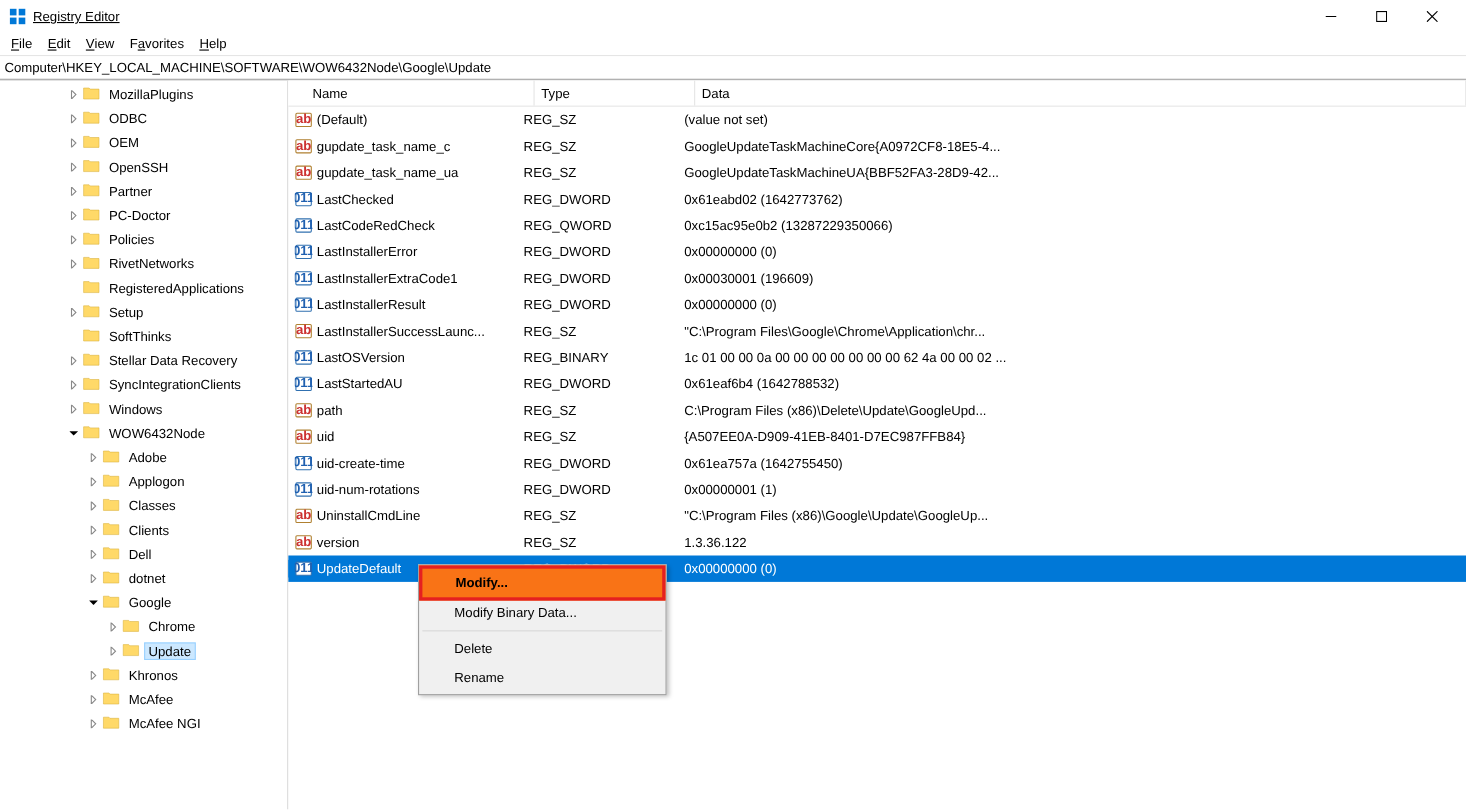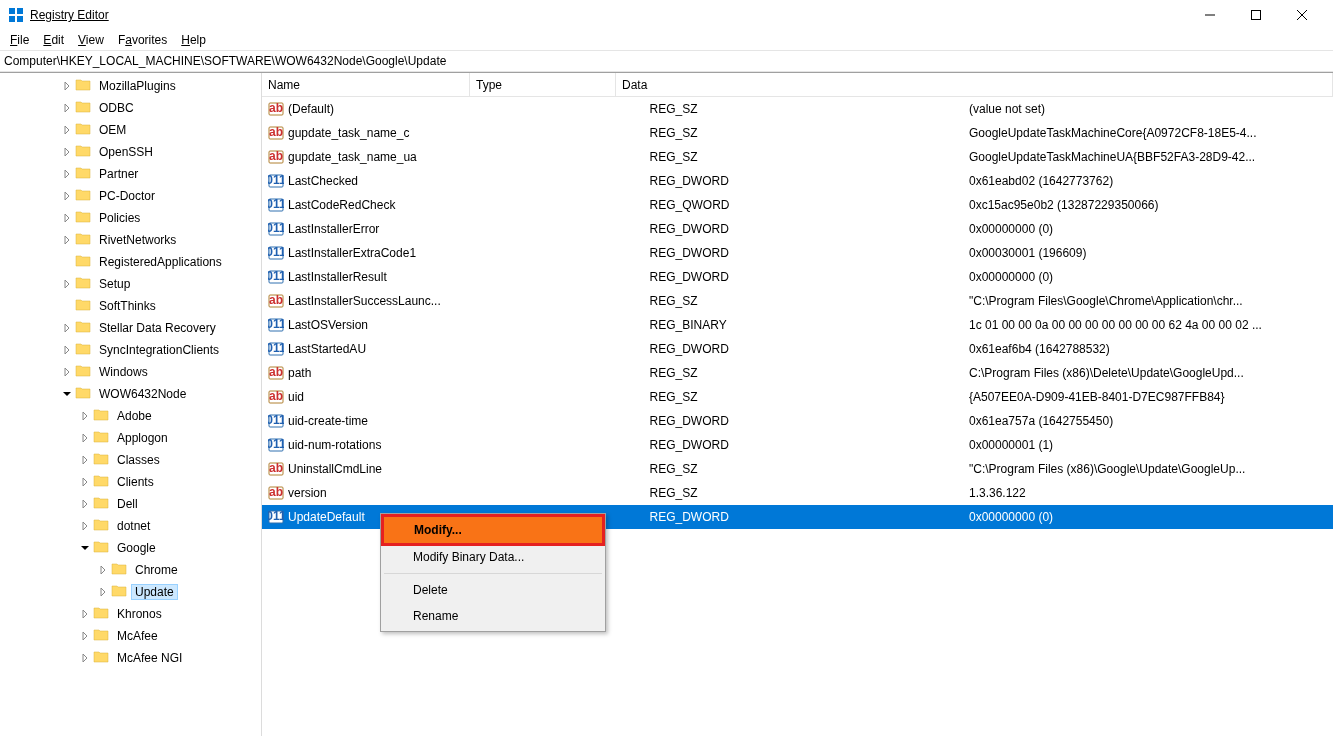--- a/index.html
+++ b/index.html
@@ -24,25 +24,25 @@
 .tree-row { display: flex; align-items: center; height: 22px; white-space: nowrap; cursor: default; margin-left: 41px; }
 .tree-row.selected .tree-label { background: #cce8ff; border: 1px solid #99d1ff; padding: 0 3px; }
 .tree-indent { display: inline-block; }
 .tree-exp { width: 16px; height: 16px; display: inline-flex; align-items: center; justify-content: center; color: #777; font-size: 10px; cursor: default; }
 .tree-exp.open { color: #000; }
 .folder-icon { width: 16px; height: 16px; margin-right: 4px; }
 .tree-label { padding: 1px 4px; font-size: 12px; }
 .list-panel { flex: 1; overflow: auto; position: relative; }
 .list-header { display: flex; border-bottom: 1px solid #e5e5e5; height: 24px; align-items: center; position: sticky; top: 0; background: #fff; }
 .list-header .col { padding: 0 6px; font-size: 12px; border-right: 1px solid #e5e5e5; height: 100%; display: flex; align-items: center; cursor: default; }
-.col-name { width: 208px; }
+.col-name { width: 208px; margin-left: 16px; }
 .col-type { width: 146px; }
 .col-data { flex: 1; }
 .list-body { }
-.list-row { display: flex; height: 24px; align-items: center; cursor: default; justify-content: space-between; }
+.list-row { display: flex; height: 24px; align-items: center; cursor: default; }
 .list-row .cell { padding: 0 6px; font-size: 12px; white-space: nowrap; overflow: hidden; text-overflow: ellipsis; }
 .list-row .cell-name { width: 208px; display: flex; align-items: center; }
 .list-row .cell-type { width: 146px; }
 .list-row .cell-data { flex: 1; max-width: 370px; }
 .list-row.selected { background: #0078d7; color: #fff; }
 .list-row.selected .cell-name { background: #0078d7; }
 .val-icon { width: 16px; height: 16px; margin-right: 4px; flex-shrink: 0; }
 .context-menu { position: absolute; background: #f0f0f0; border: 1px solid #a0a0a0; box-shadow: 2px 2px 4px rgba(0,0,0,0.25); width: 226px; z-index: 100; padding: 2px; }
 .context-menu .cm-item { padding: 6px 10px 6px 30px; font-size: 12px; cursor: default; position: relative; }
 .context-menu .cm-item.highlighted { background: #f97316; }

